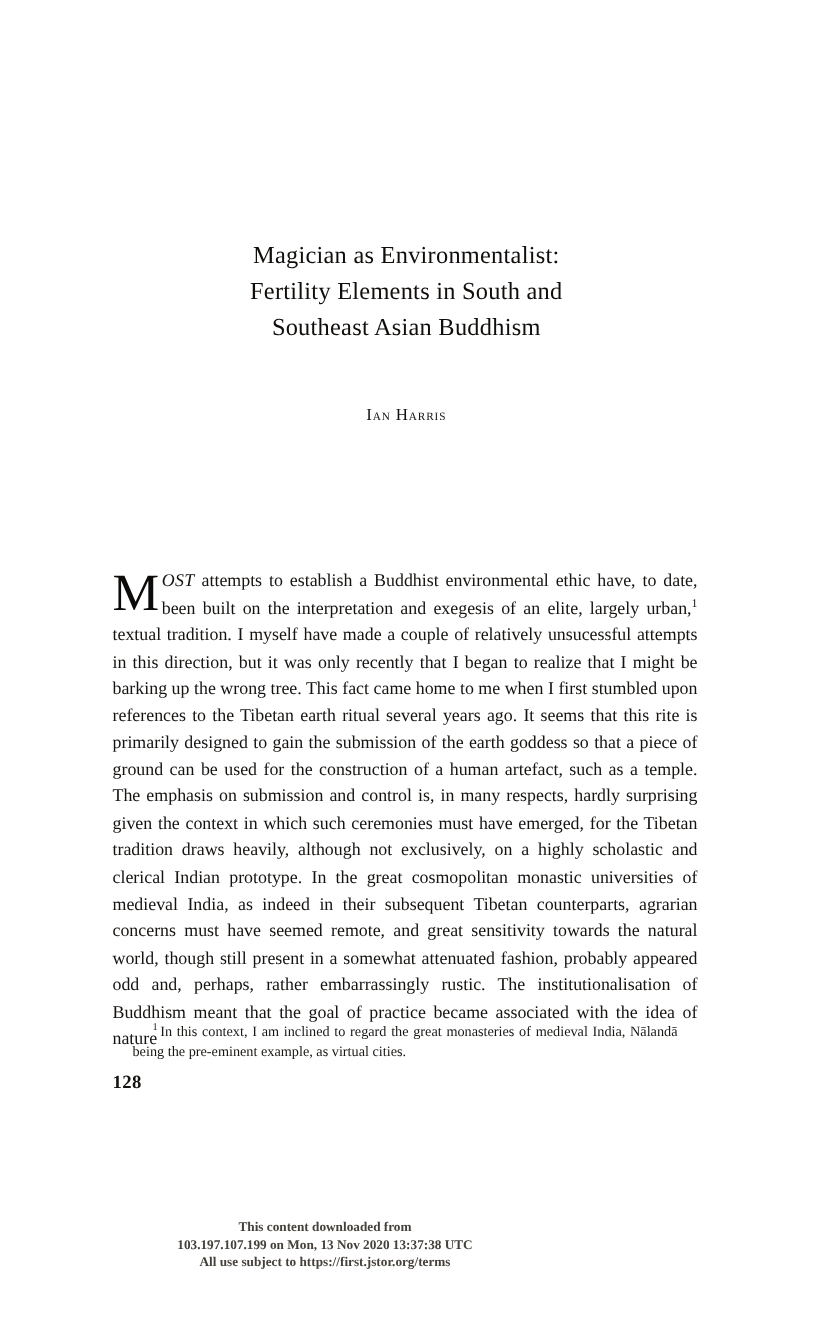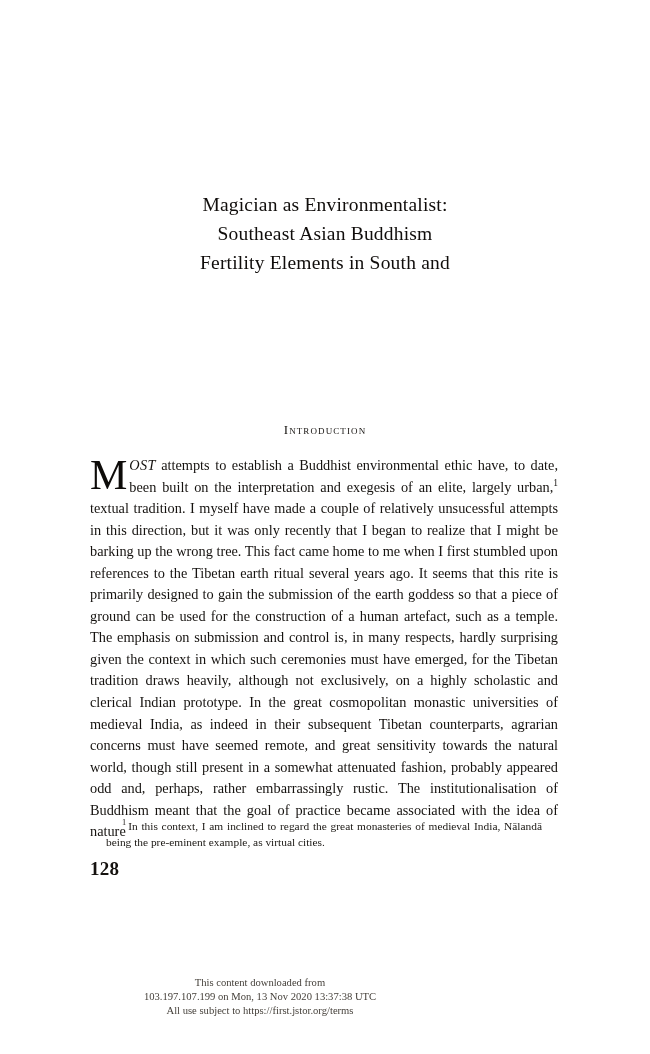--- a/index.html
+++ b/index.html
@@ -115,52 +115,53 @@
     vertical-align: super;
     line-height: 0;
     padding-right: 2px;
   }
 
   
   .folio {
     position: absolute;
     left: 90px;
     top: 858px;
-    font-size: 19px;
+    font-size: 15px;
     font-weight: bold;
     color: #15120f;
     letter-spacing: 0.3px;
   }
 
   
   .jstor-stamp {
     position: absolute;
     left: 0;
     top: 976px;
     width: 520px;
     text-align: center;
     font-size: 10.6px;
     line-height: 14px;
     color: #45403a;
+    font-weight: bold;
   }
   .jstor-line { display: block; white-space: nowrap; }
 </style>
 </head>
 <body>
 
 <div class="page">
 
   <div class="title-block">
     <div class="title-line">Magician as Environmentalist:</div>
+    <div class="title-line">Fertility Elements in South and</div>
     <div class="title-line">Southeast Asian Buddhism</div>
-    <div class="title-line">Fertility Elements in South and</div>
   </div>
 
+  <div class="author">Ian Harris</div>
 
-  <div class="section-heading">Introduction</div>
 
   <div class="body-block">
     <p class="body-par"><span class="dropcap">M</span><span class="smallcaps">OST</span><span> attempts to establish a Buddhist environmental ethic have, to date, been built on the interpretation and exegesis of an elite, largely urban,</span><span class="fn-ref">1</span><span> textual tradition. I myself have made a couple of relatively unsucessful attempts in this direction, but it was only recently that I began to realize that I might be barking up the wrong tree. This fact came home to me when I first stumbled upon references to the Tibetan earth ritual several years ago. It seems that this rite is primarily designed to gain the submission of the earth goddess so that a piece of ground can be used for the construction of a human artefact, such as a temple. The emphasis on submission and control is, in many respects, hardly surprising given the context in which such ceremonies must have emerged, for the Tibetan tradition draws heavily, although not exclusively, on a highly scholastic and clerical Indian prototype. In the great cosmopolitan monastic universities of medieval India, as indeed in their subsequent Tibetan counterparts, agrarian concerns must have seemed remote, and great sensitivity towards the natural world, though still present in a somewhat attenuated fashion, probably appeared odd and, perhaps, rather embarrassingly rustic. The institutionalisation of Buddhism meant that the goal of practice became associated with the idea of nature</span></p>
   </div>
 
   <div class="footnote-block">
     <p class="footnote"><span class="fn-marker">1</span><span>In this context, I am inclined to regard the great monasteries of medieval India, Nālandā being the pre-eminent example, as virtual cities.</span></p>
   </div>
 
   <div class="folio">128</div>

